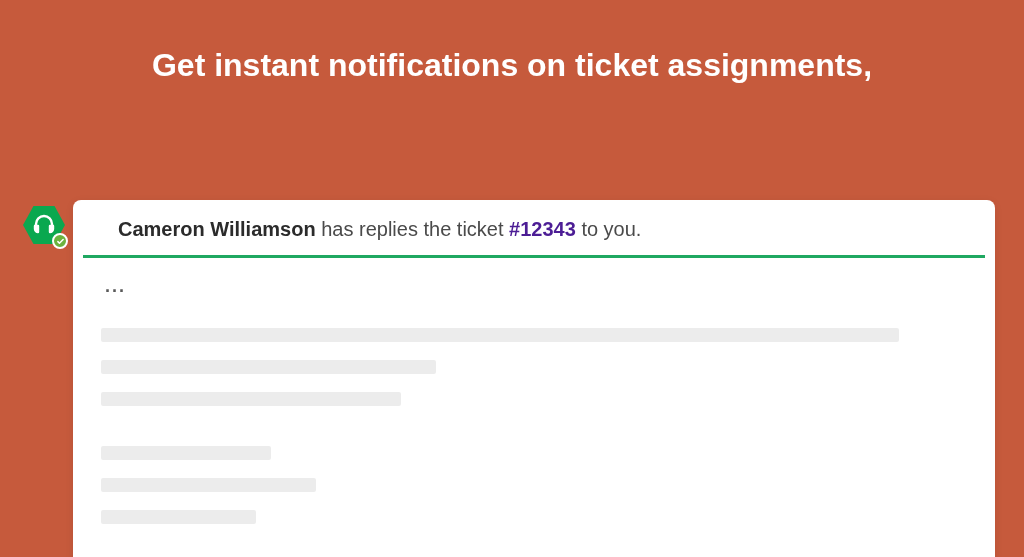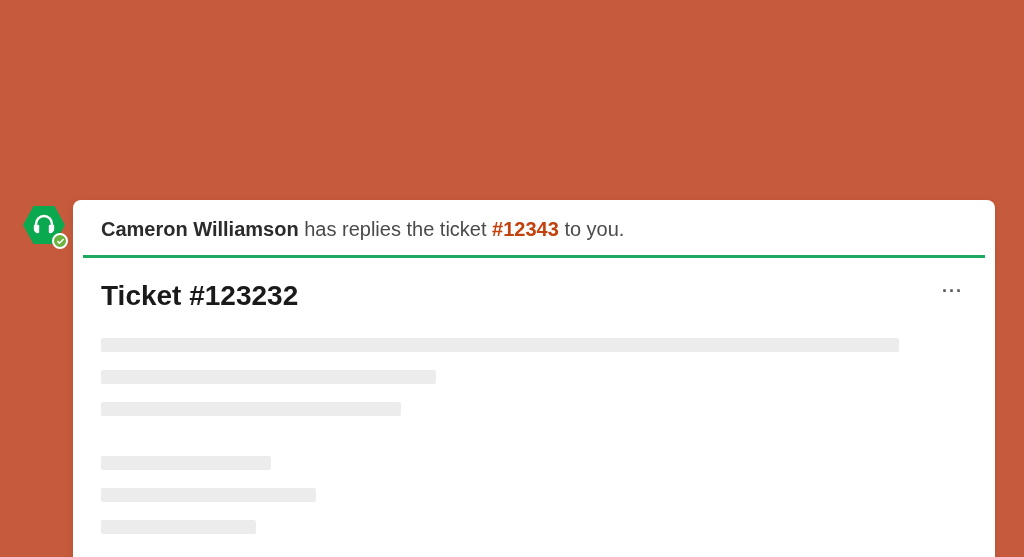--- a/index.html
+++ b/index.html
@@ -77,24 +77,25 @@
       overflow: hidden;
     }
     .card-header {
       padding: 18px 28px 14px;
       font-size: 20px;
       color: #4a4a4a;
     }
     .card-header .actor {
       font-weight: 700;
       color: #2b2b2b;
+      margin-left: 17px;
     }
     .card-header .ticket-ref {
       font-weight: 700;
-      color: #c2410c;
+      color: #4c1d95;
     }
     .divider {
       height: 3px;
       background: #1fa861;
       margin: 0 10px;
     }
     .card-body {
       padding: 22px 28px;
       position: relative;
     }
@@ -133,21 +134,21 @@
       margin-top: 40px;
     }
     .sk4 { width: 170px; }
     .sk5 { width: 215px; }
     .sk6 { width: 155px; }
   </style>
 </head>
 <body>
 
 <h1 class="hero-heading">
-  <br>
+  <span>Get instant notifications on ticket assignments,</span><br>
 </h1>
 
 <div class="notification-wrapper">
 
   <div class="app-badge">
     <div class="hexagon">
       <svg viewBox="0 0 24 24" fill="none" stroke="#ffffff" stroke-width="2.4" stroke-linecap="round" stroke-linejoin="round">
         <path d="M4 13v-2a8 8 0 0 1 16 0v2"></path>
         <path d="M18 19a3 3 0 0 0 3-3v-3h-3v6z" fill="#ffffff"></path>
         <path d="M6 19a3 3 0 0 1-3-3v-3h3v6z" fill="#ffffff"></path>
@@ -160,21 +161,20 @@
     </div>
   </div>
 
   <div class="card">
     <div class="card-header">
       <span class="actor">Cameron Williamson</span><span> has replies the ticket </span><span class="ticket-ref">#12343</span><span> to you.</span>
     </div>
     <div class="divider"></div>
     <div class="card-body">
       <div class="ticket-title-row">
-        <div class="ticket-title">Ticket #123232</div>
         <div class="more-dots">···</div>
       </div>
       <div class="skeleton-group">
         <div class="skeleton sk1"></div>
         <div class="skeleton sk2"></div>
         <div class="skeleton sk3"></div>
       </div>
       <div class="skeleton-group2">
         <div class="skeleton sk4"></div>
         <div class="skeleton sk5"></div>

